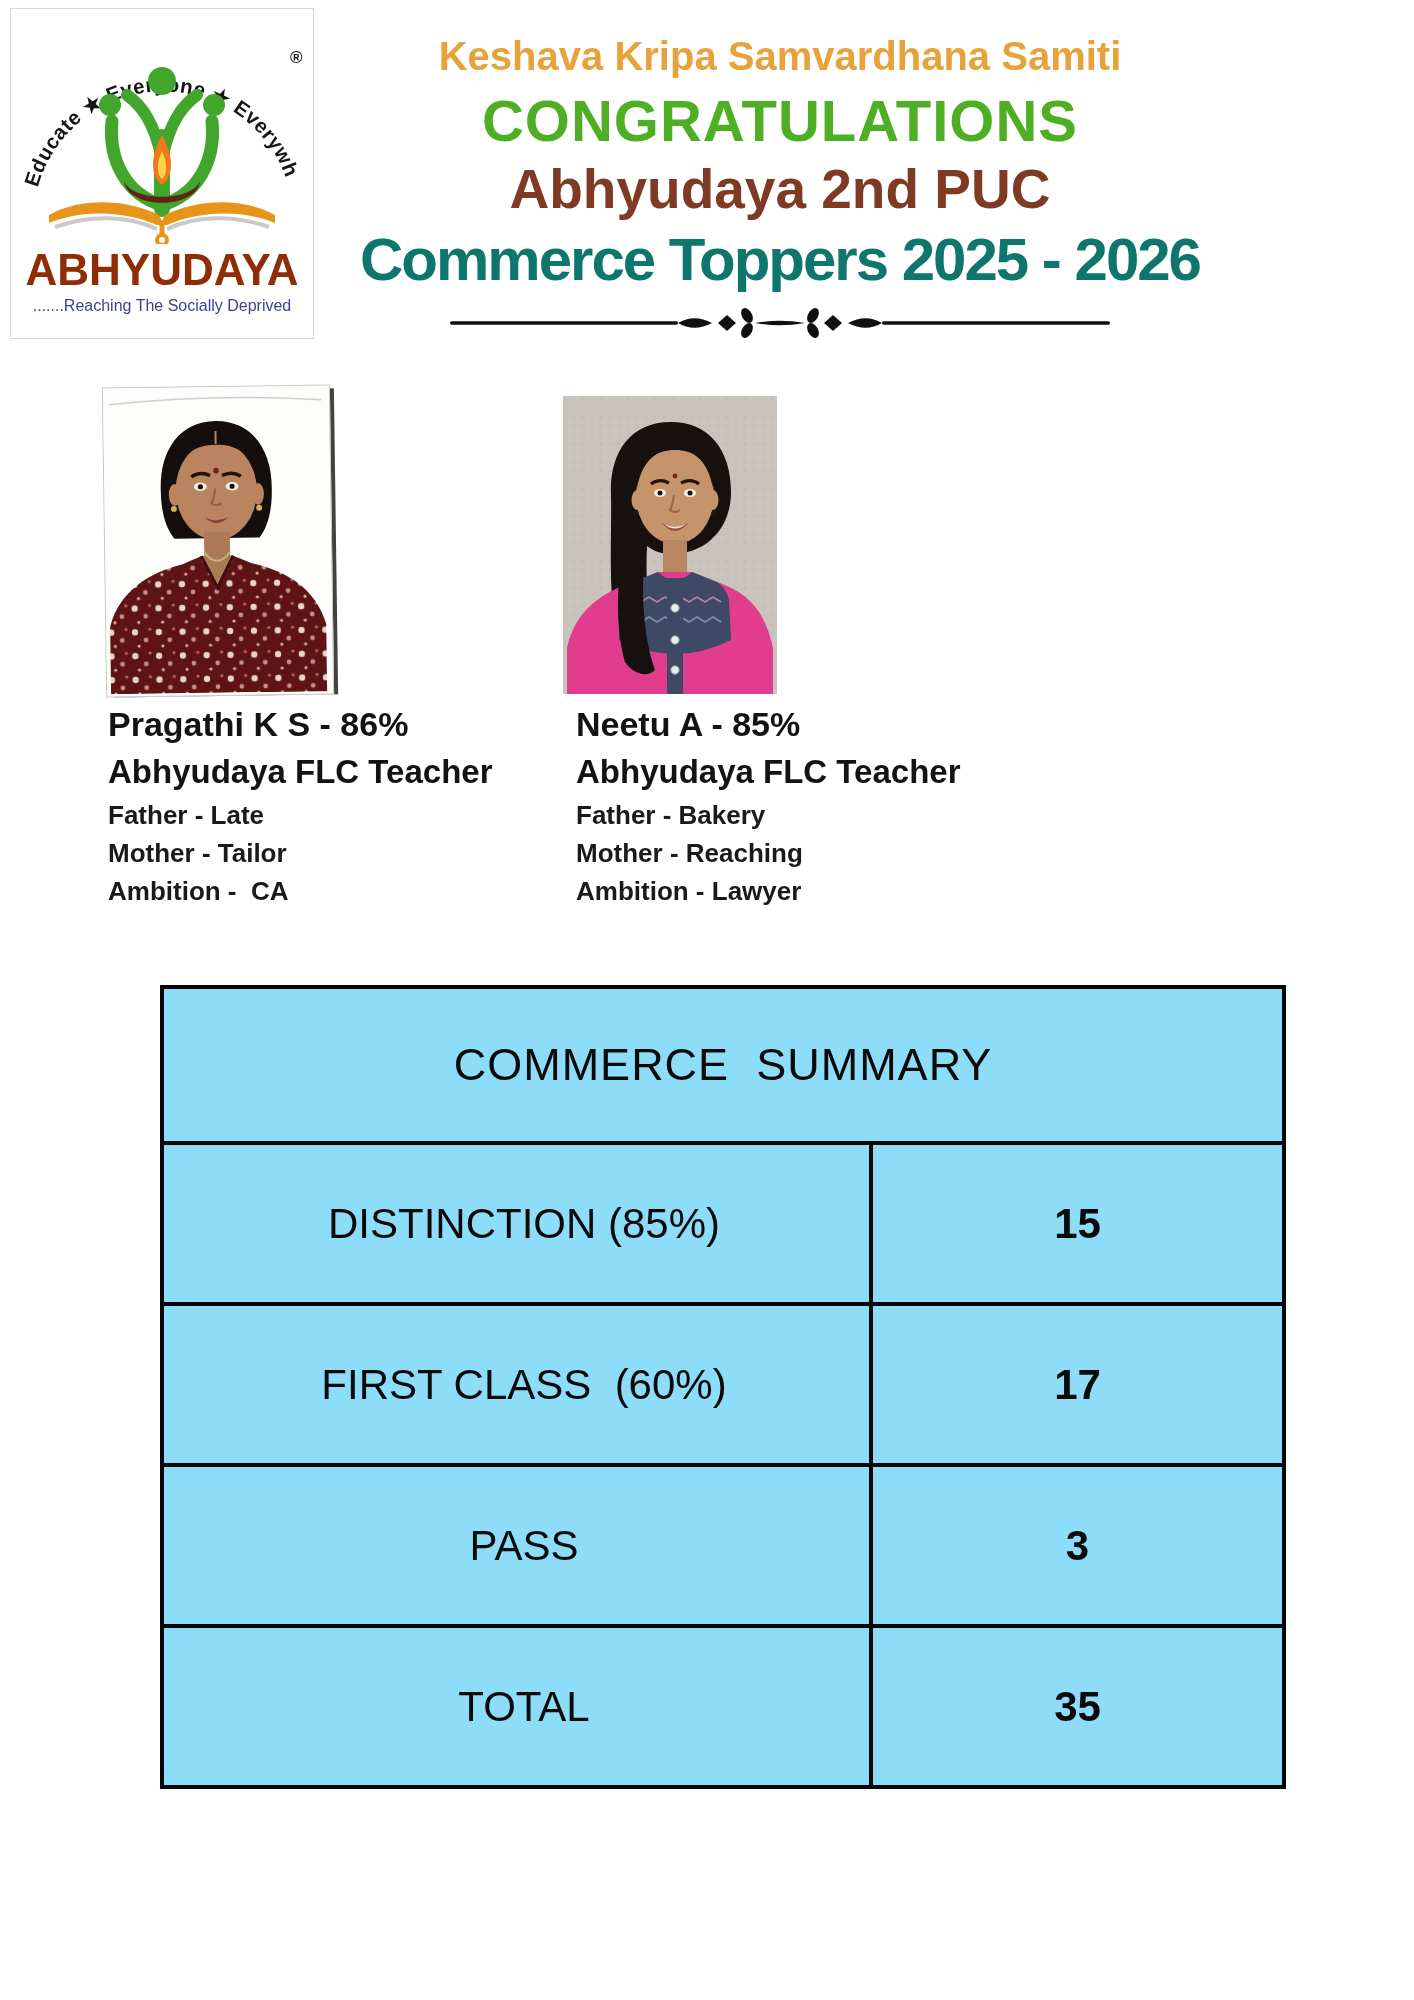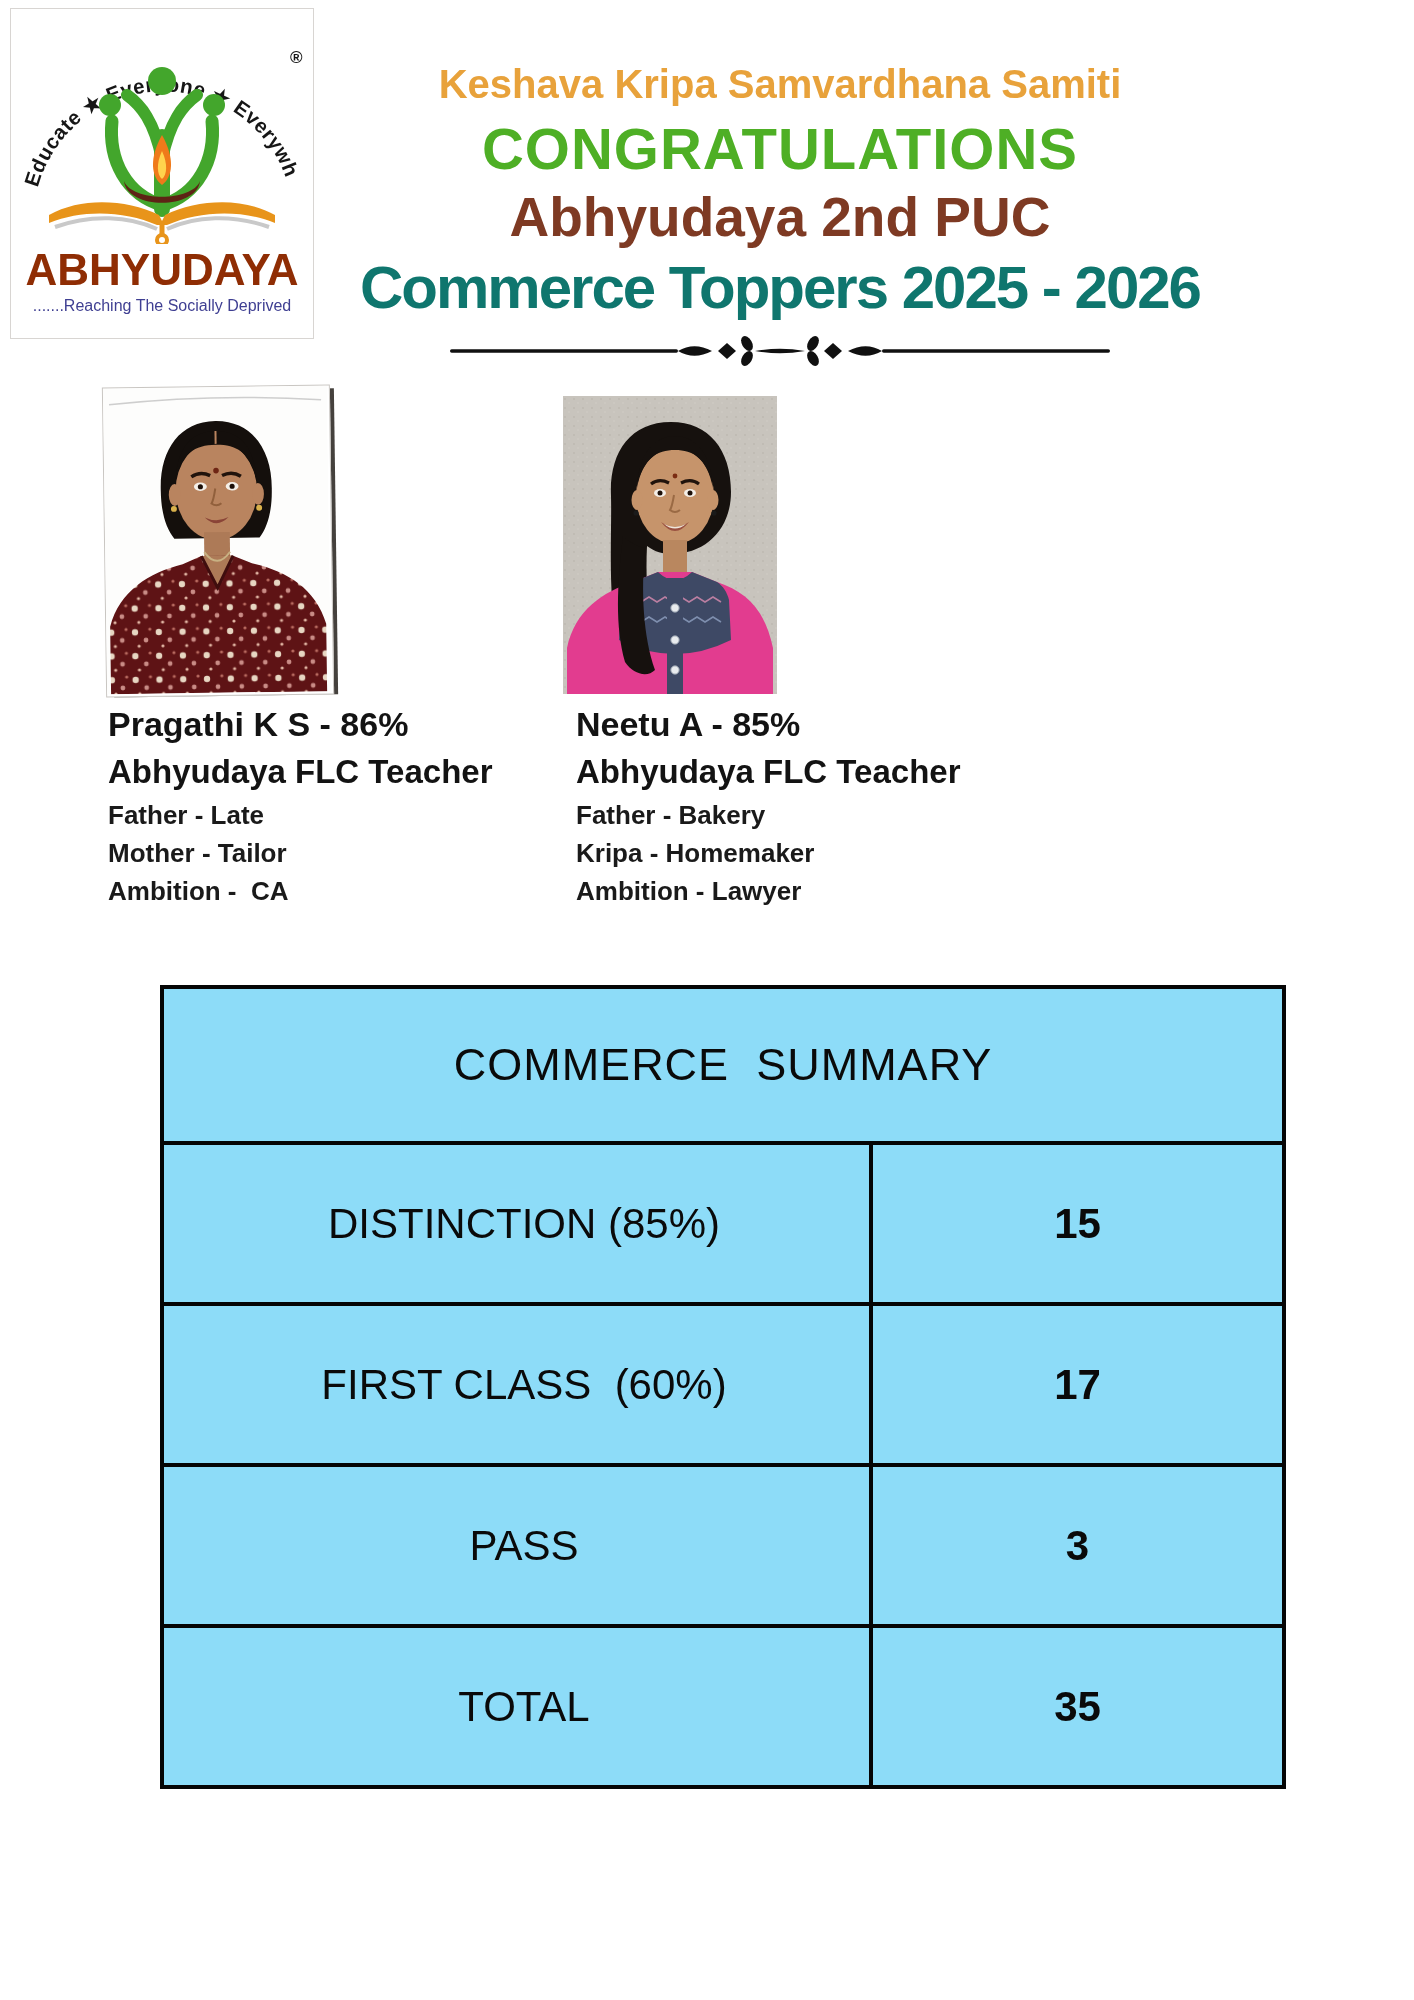--- a/index.html
+++ b/index.html
@@ -8,21 +8,21 @@
   .abs{position:absolute;}
 
   
   .logo-box{left:10px;top:8px;width:302px;height:329px;border:1px solid #D8D5D2;background:#fff;}
   .logo-name{position:absolute;top:236px;left:0;width:100%;text-align:center;
              font-size:44px;font-weight:bold;color:#8F2D04;letter-spacing:0px;}
   .logo-tagline{position:absolute;top:288px;left:0;width:100%;text-align:center;
                 font-size:16px;font-weight:normal;color:#3F3F92;}
 
   
-  .header{left:322px;top:30px;width:916px;text-align:center;margin-top:28px;}
+  .header{left:322px;top:30px;width:916px;text-align:center;}
   .society{font-size:40px;line-height:52px;font-weight:bold;color:#E8A23B;margin:0 0 4px 0;}
   .congrats{font-size:58px;line-height:70px;font-weight:bold;color:#4EAF25;letter-spacing:1px;}
   .prog-line{font-size:55px;line-height:67px;font-weight:bold;color:#7E3A23;}
   .title-line{font-size:60px;line-height:74px;font-weight:bold;color:#0f766e;letter-spacing:-2px;}
   .divider-wrap{margin:8px auto 0 auto;width:660px;height:36px;}
 
   
   .photo1{left:104px;top:386px;width:226px;height:308px;background:#fff;
           border:1px solid #C9C6C2;transform:rotate(-0.8deg);
           box-shadow:6px 2px 0 -2px #45413D;}
@@ -190,21 +190,21 @@
   <div class="cap-role">Abhyudaya FLC Teacher</div>
   <div class="cap-detail">Father - Late</div>
   <div class="cap-detail">Mother - Tailor</div>
   <div class="cap-detail">Ambition -  CA</div>
 </div>
 
 <div class="abs caption caption2">
   <div class="cap-name">Neetu A - 85%</div>
   <div class="cap-role">Abhyudaya FLC Teacher</div>
   <div class="cap-detail">Father - Bakery</div>
-  <div class="cap-detail">Kripa - Homemaker</div>
+  <div class="cap-detail">Mother - Reaching</div>
   <div class="cap-detail">Ambition - Lawyer</div>
 </div>
 
 <div class="abs summary-table">
   <div class="t-title">COMMERCE  SUMMARY</div>
   <div class="t-row">
     <div class="t-label">DISTINCTION (85%)</div>
     <div class="t-value">15</div>
   </div>
   <div class="t-row">

